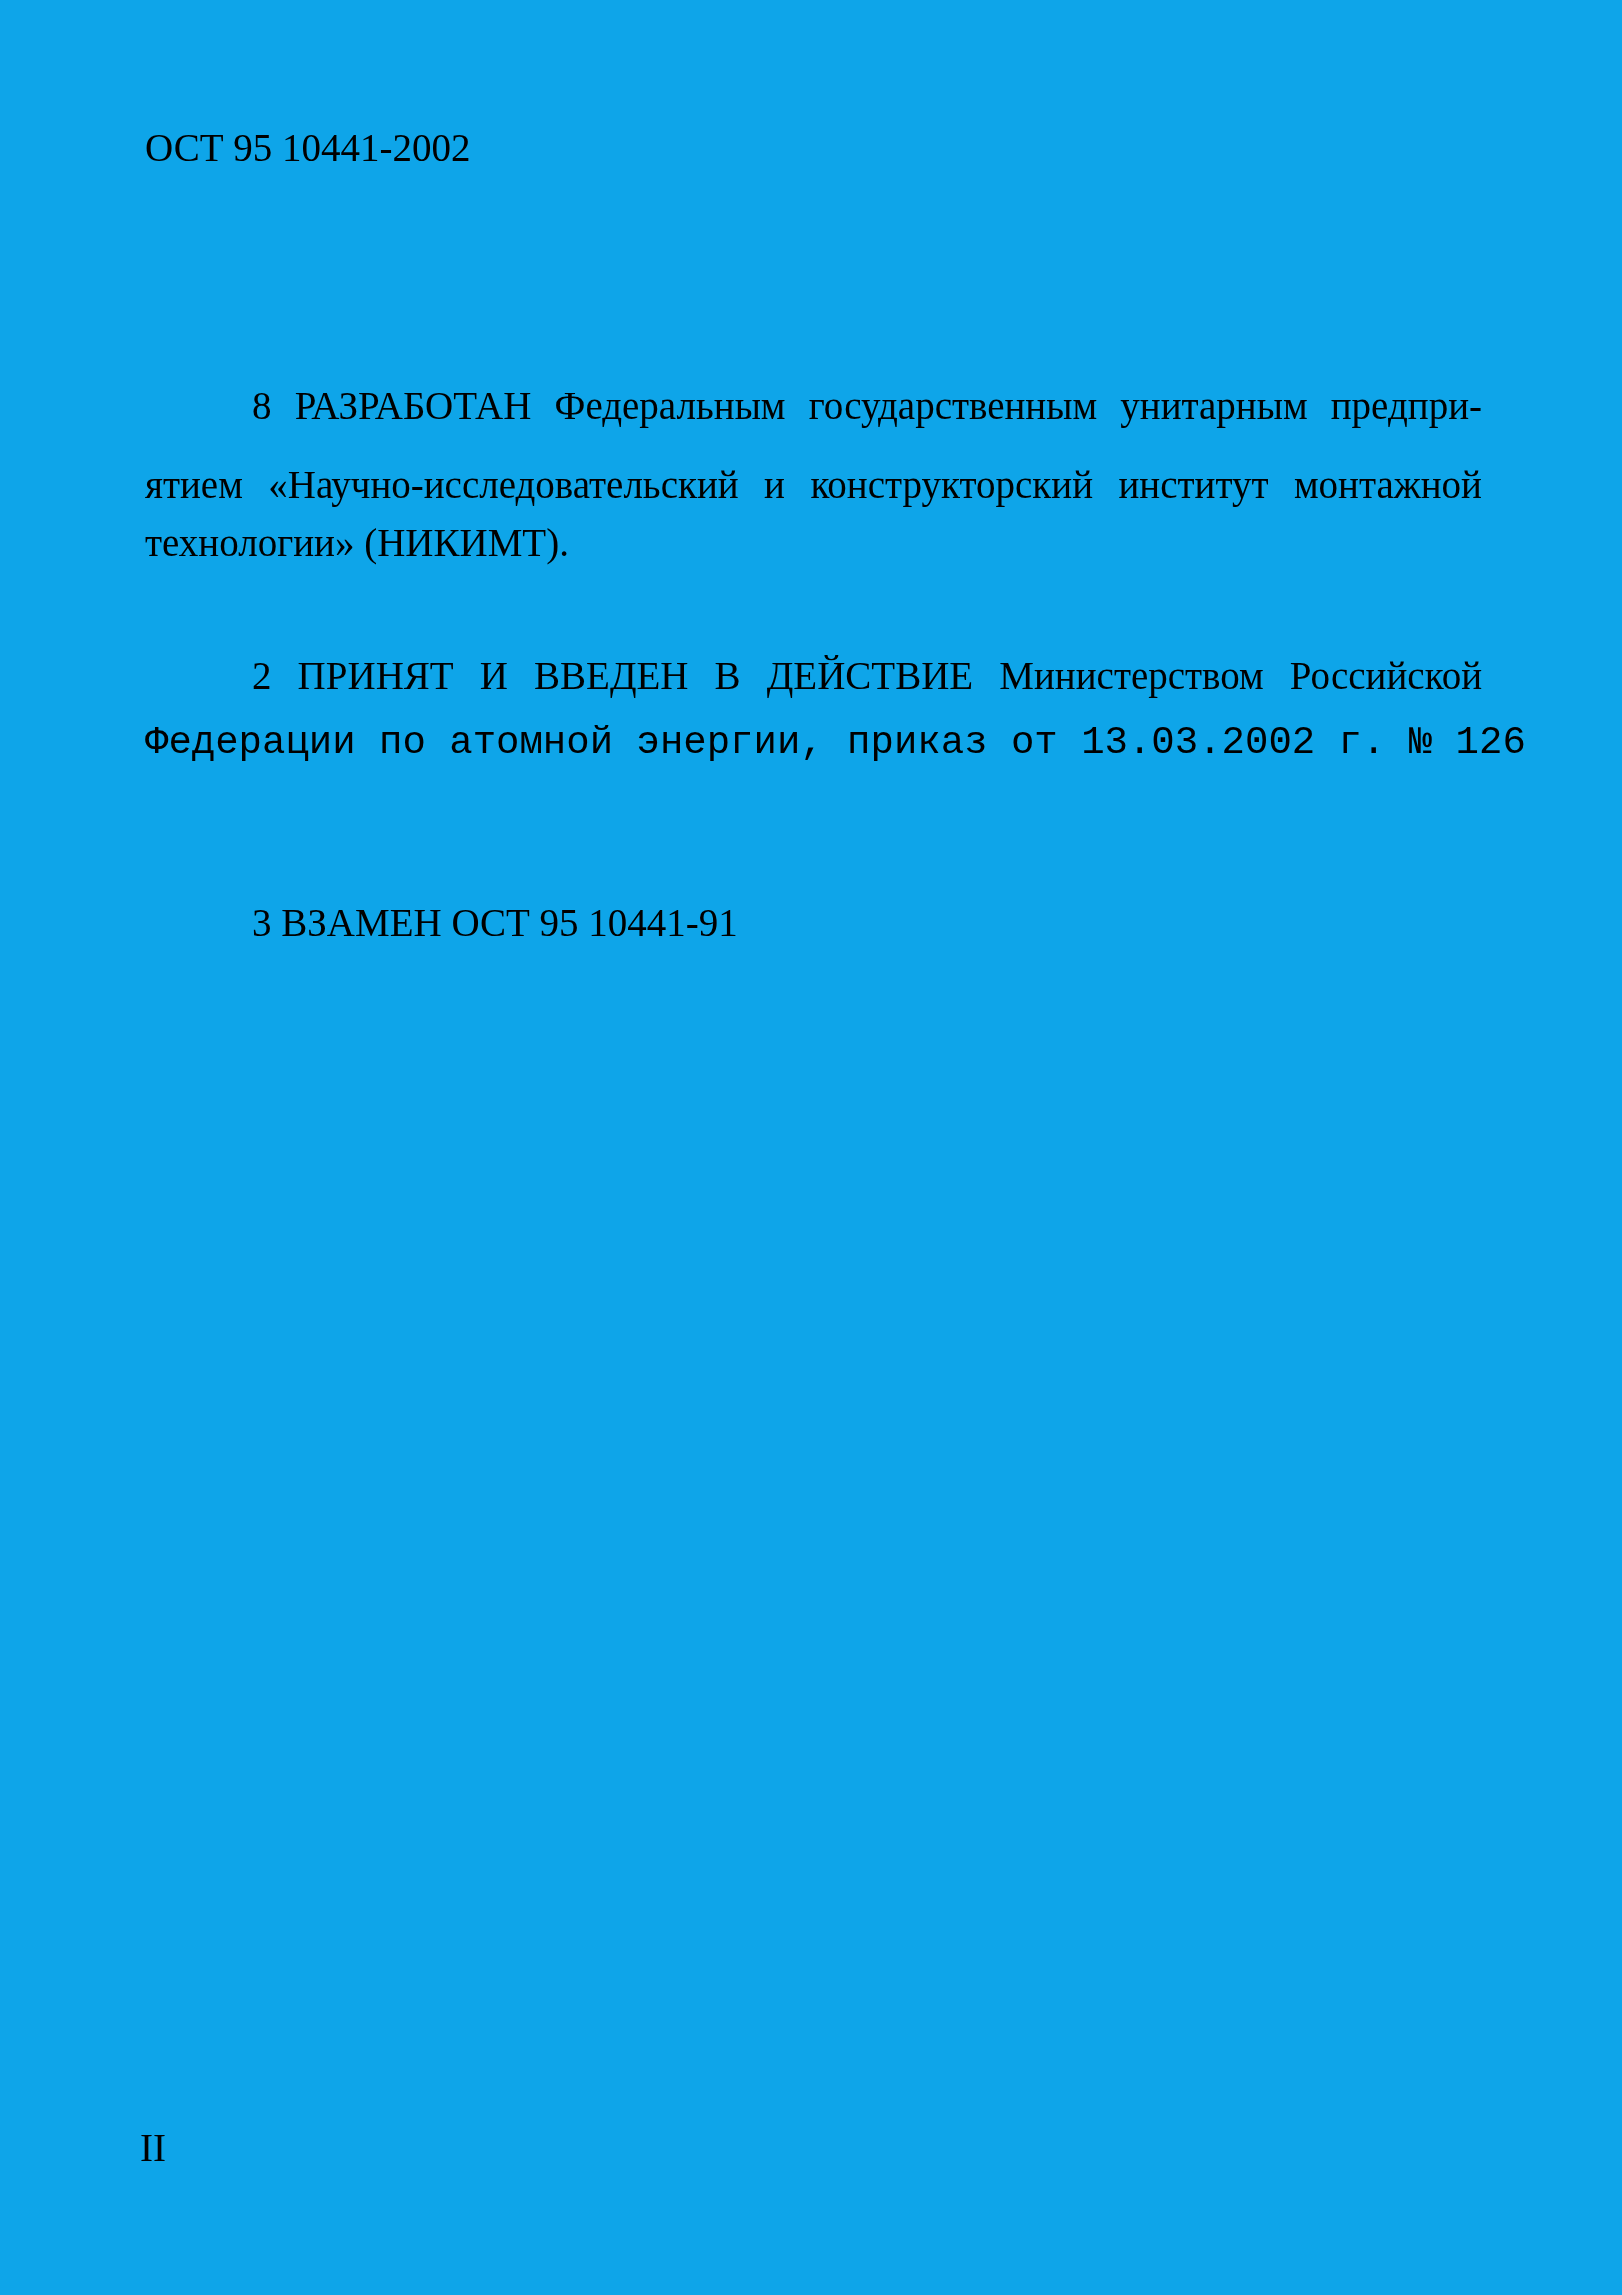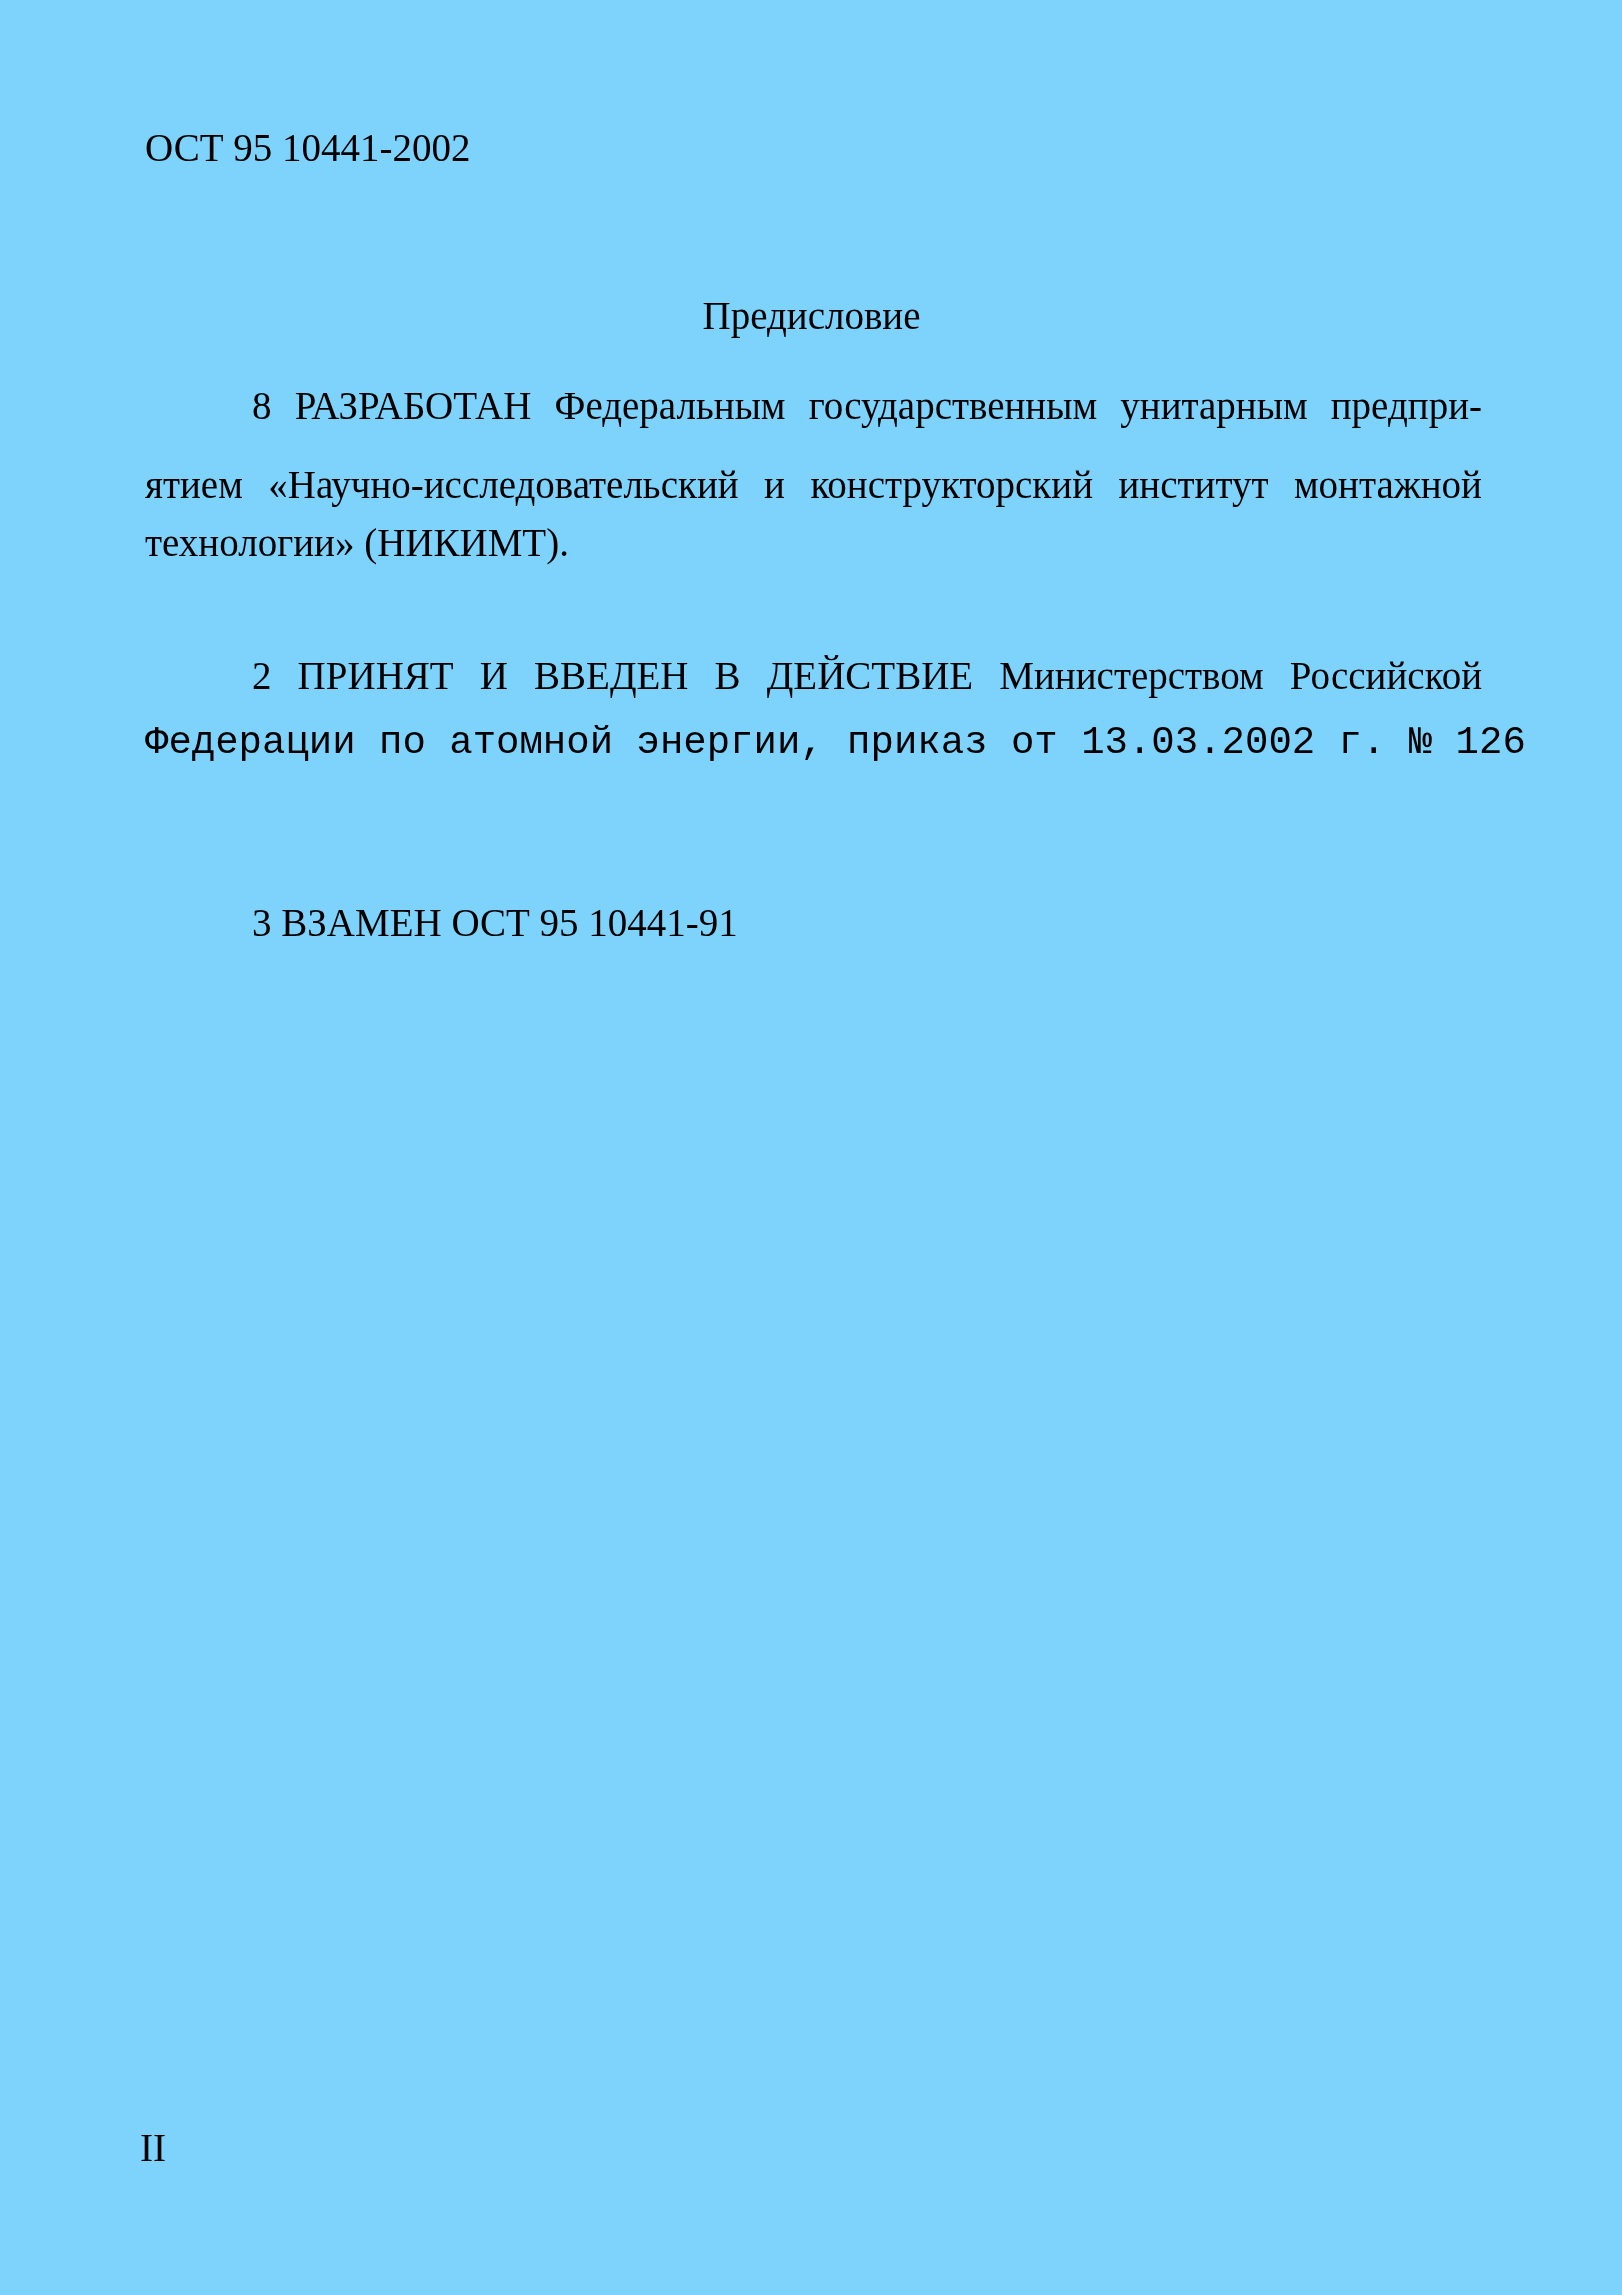--- a/index.html
+++ b/index.html
@@ -14,21 +14,21 @@
       overflow: hidden;
       font-family: "Liberation Serif", "DejaVu Serif", serif;
       color: #000000;
     }
     .page {
       position: absolute;
       left: 0;
       top: 0;
       width: 1623px;
       height: 2295px;
-      background: #7dd3fc;
+      background: #0ea5e9;
     }
     .line {
       position: absolute;
       font-size: 39px;
       line-height: 39px;
       white-space: nowrap;
       color: #000;
     }
     .justified {
       left: 145px;
@@ -65,21 +65,20 @@
       font-size: 39px;
     }
   </style>
 </head>
 <body>
 
 <div class="page">
 
   <div class="line doc-code">ОСТ 95 10441-2002</div>
 
-  <div class="line title">Предисловие</div>
 
   <div>
     <div class="line justified indent" style="top:386px;">8 РАЗРАБОТАН Федеральным государственным унитарным предпри-</div>
     <div class="line justified" style="top:465px;">ятием «Научно-исследовательский и конструкторский институт монтажной</div>
     <div class="line plain" style="top:523px;">технологии» (НИКИМТ).</div>
   </div>
 
   <div>
     <div class="line justified indent" style="top:656px;">2 ПРИНЯТ И ВВЕДЕН В ДЕЙСТВИЕ Министерством Российской</div>
     <div class="line plain" style="top:724px;font-family:Liberation Mono, monospace;">Федерации по атомной энергии, приказ от 13.03.2002 г. № 126</div>

